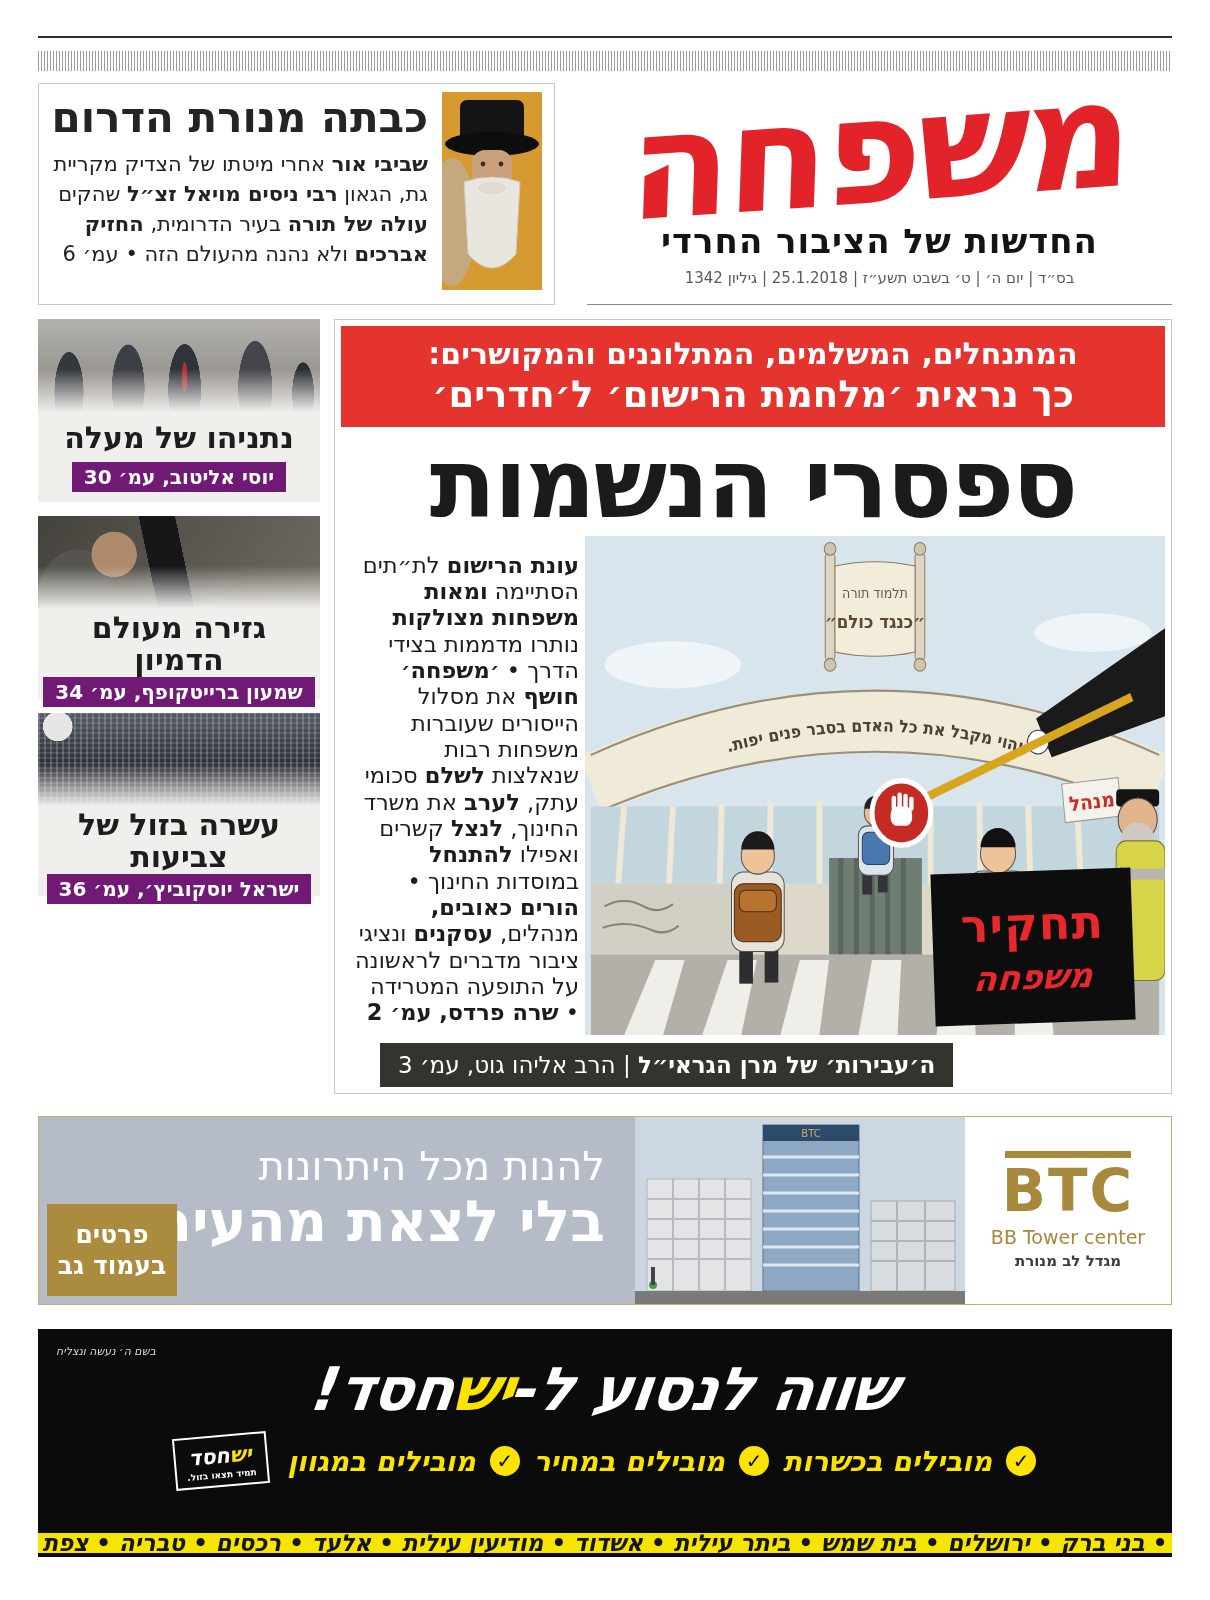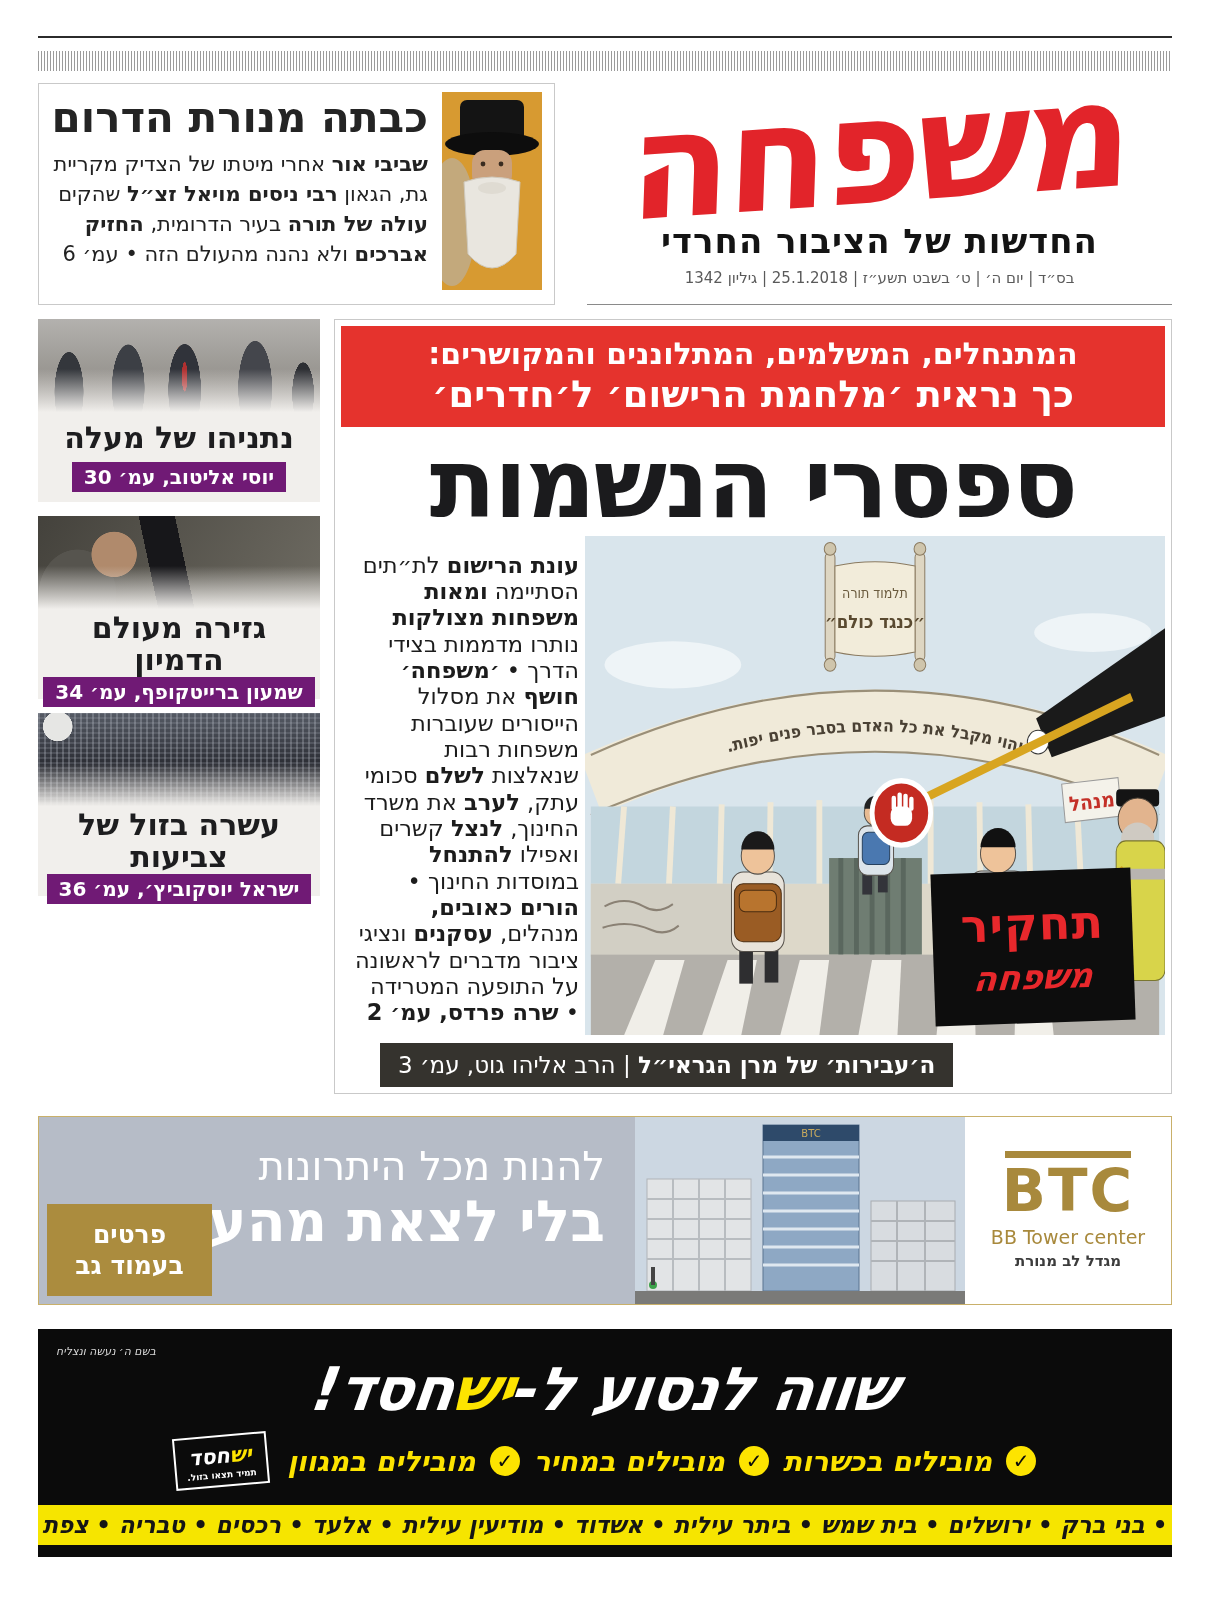--- a/index.html
+++ b/index.html
@@ -88,41 +88,41 @@
                   align-items:center;justify-content:center;gap:2px;}
   .btc-bar{width:126px;height:7px;background:#a8893c;margin-bottom:2px;}
   .btc-letters{font-size:58px;font-weight:700;color:#a8893c;line-height:1;letter-spacing:2px;}
   .btc-sub{font-size:19px;color:#a8893c;margin-top:4px;}
   .btc-heb{font-size:15px;font-weight:700;color:#3c3c3c;margin-top:2px;}
   .btc-photo{width:330px;flex:0 0 auto;}
   .btc-photo svg{display:block;width:100%;height:100%;}
   .btc-text{flex:1;padding:26px 30px 0 0;text-align:right;margin-left:32px;}
   .btc-l1{font-size:40px;color:#fff;line-height:1.15;}
   .btc-l2{font-size:57px;color:#fff;font-weight:900;line-height:1.15;}
-  .btc-details{position:absolute;left:8px;bottom:8px;width:165px;height:92px;background:#ab8c3e;
+  .btc-details{position:absolute;left:8px;bottom:8px;width:130px;height:92px;background:#ab8c3e;
                color:#fff;font-size:25px;font-weight:700;display:flex;flex-direction:column;
                align-items:center;justify-content:center;line-height:1.25;text-align:right;}
   
   .blackad{margin:24px 38px 0;height:228px;background:#0b0b0b;position:relative;padding-top:30px;
            box-sizing:border-box;}
   .bsd{position:absolute;top:16px;left:18px;color:#d8d8d8;font-size:11px;font-style:italic;}
   .big-line{text-align:center;font-style:italic;font-weight:900;font-size:60px;color:#fff;
             transform:skewX(-9deg);line-height:1;letter-spacing:-1px;}
   .big-line .y{color:#fde400;}
   .features{margin-top:16px;display:flex;justify-content:center;align-items:center;gap:14px;
             color:#fde400;font-weight:900;font-style:italic;font-size:28px;}
   .chk{display:inline-flex;width:30px;height:30px;border-radius:50%;background:#fde400;color:#0b0b0b;
        align-items:center;justify-content:center;font-size:20px;font-weight:900;font-style:normal;
        flex:0 0 auto;}
   .brand-box{border:2px solid #fff;transform:rotate(-5deg);padding:3px 10px 5px;text-align:center;
              line-height:1;margin-right:6px;}
   .brand-box .name{font-size:21px;font-weight:900;font-style:italic;color:#fff;}
   .brand-box .name .y{color:#fde400;}
   .brand-box .tag{font-size:9px;color:#fff;margin-top:3px;font-style:normal;}
-  .cities{position:absolute;left:0;right:0;bottom:12px;height:40px;background:#f6e500;color:#151515;
+  .cities{position:absolute;left:0;right:0;bottom:4px;height:20px;background:#f6e500;color:#151515;
           font-weight:900;font-style:italic;font-size:23px;display:flex;align-items:center;
           justify-content:center;letter-spacing:0;}
 </style>
 </head>
 <body>
 
 <div class="page">
 
   <div class="top-rule"></div>
   <div class="comb"></div>

